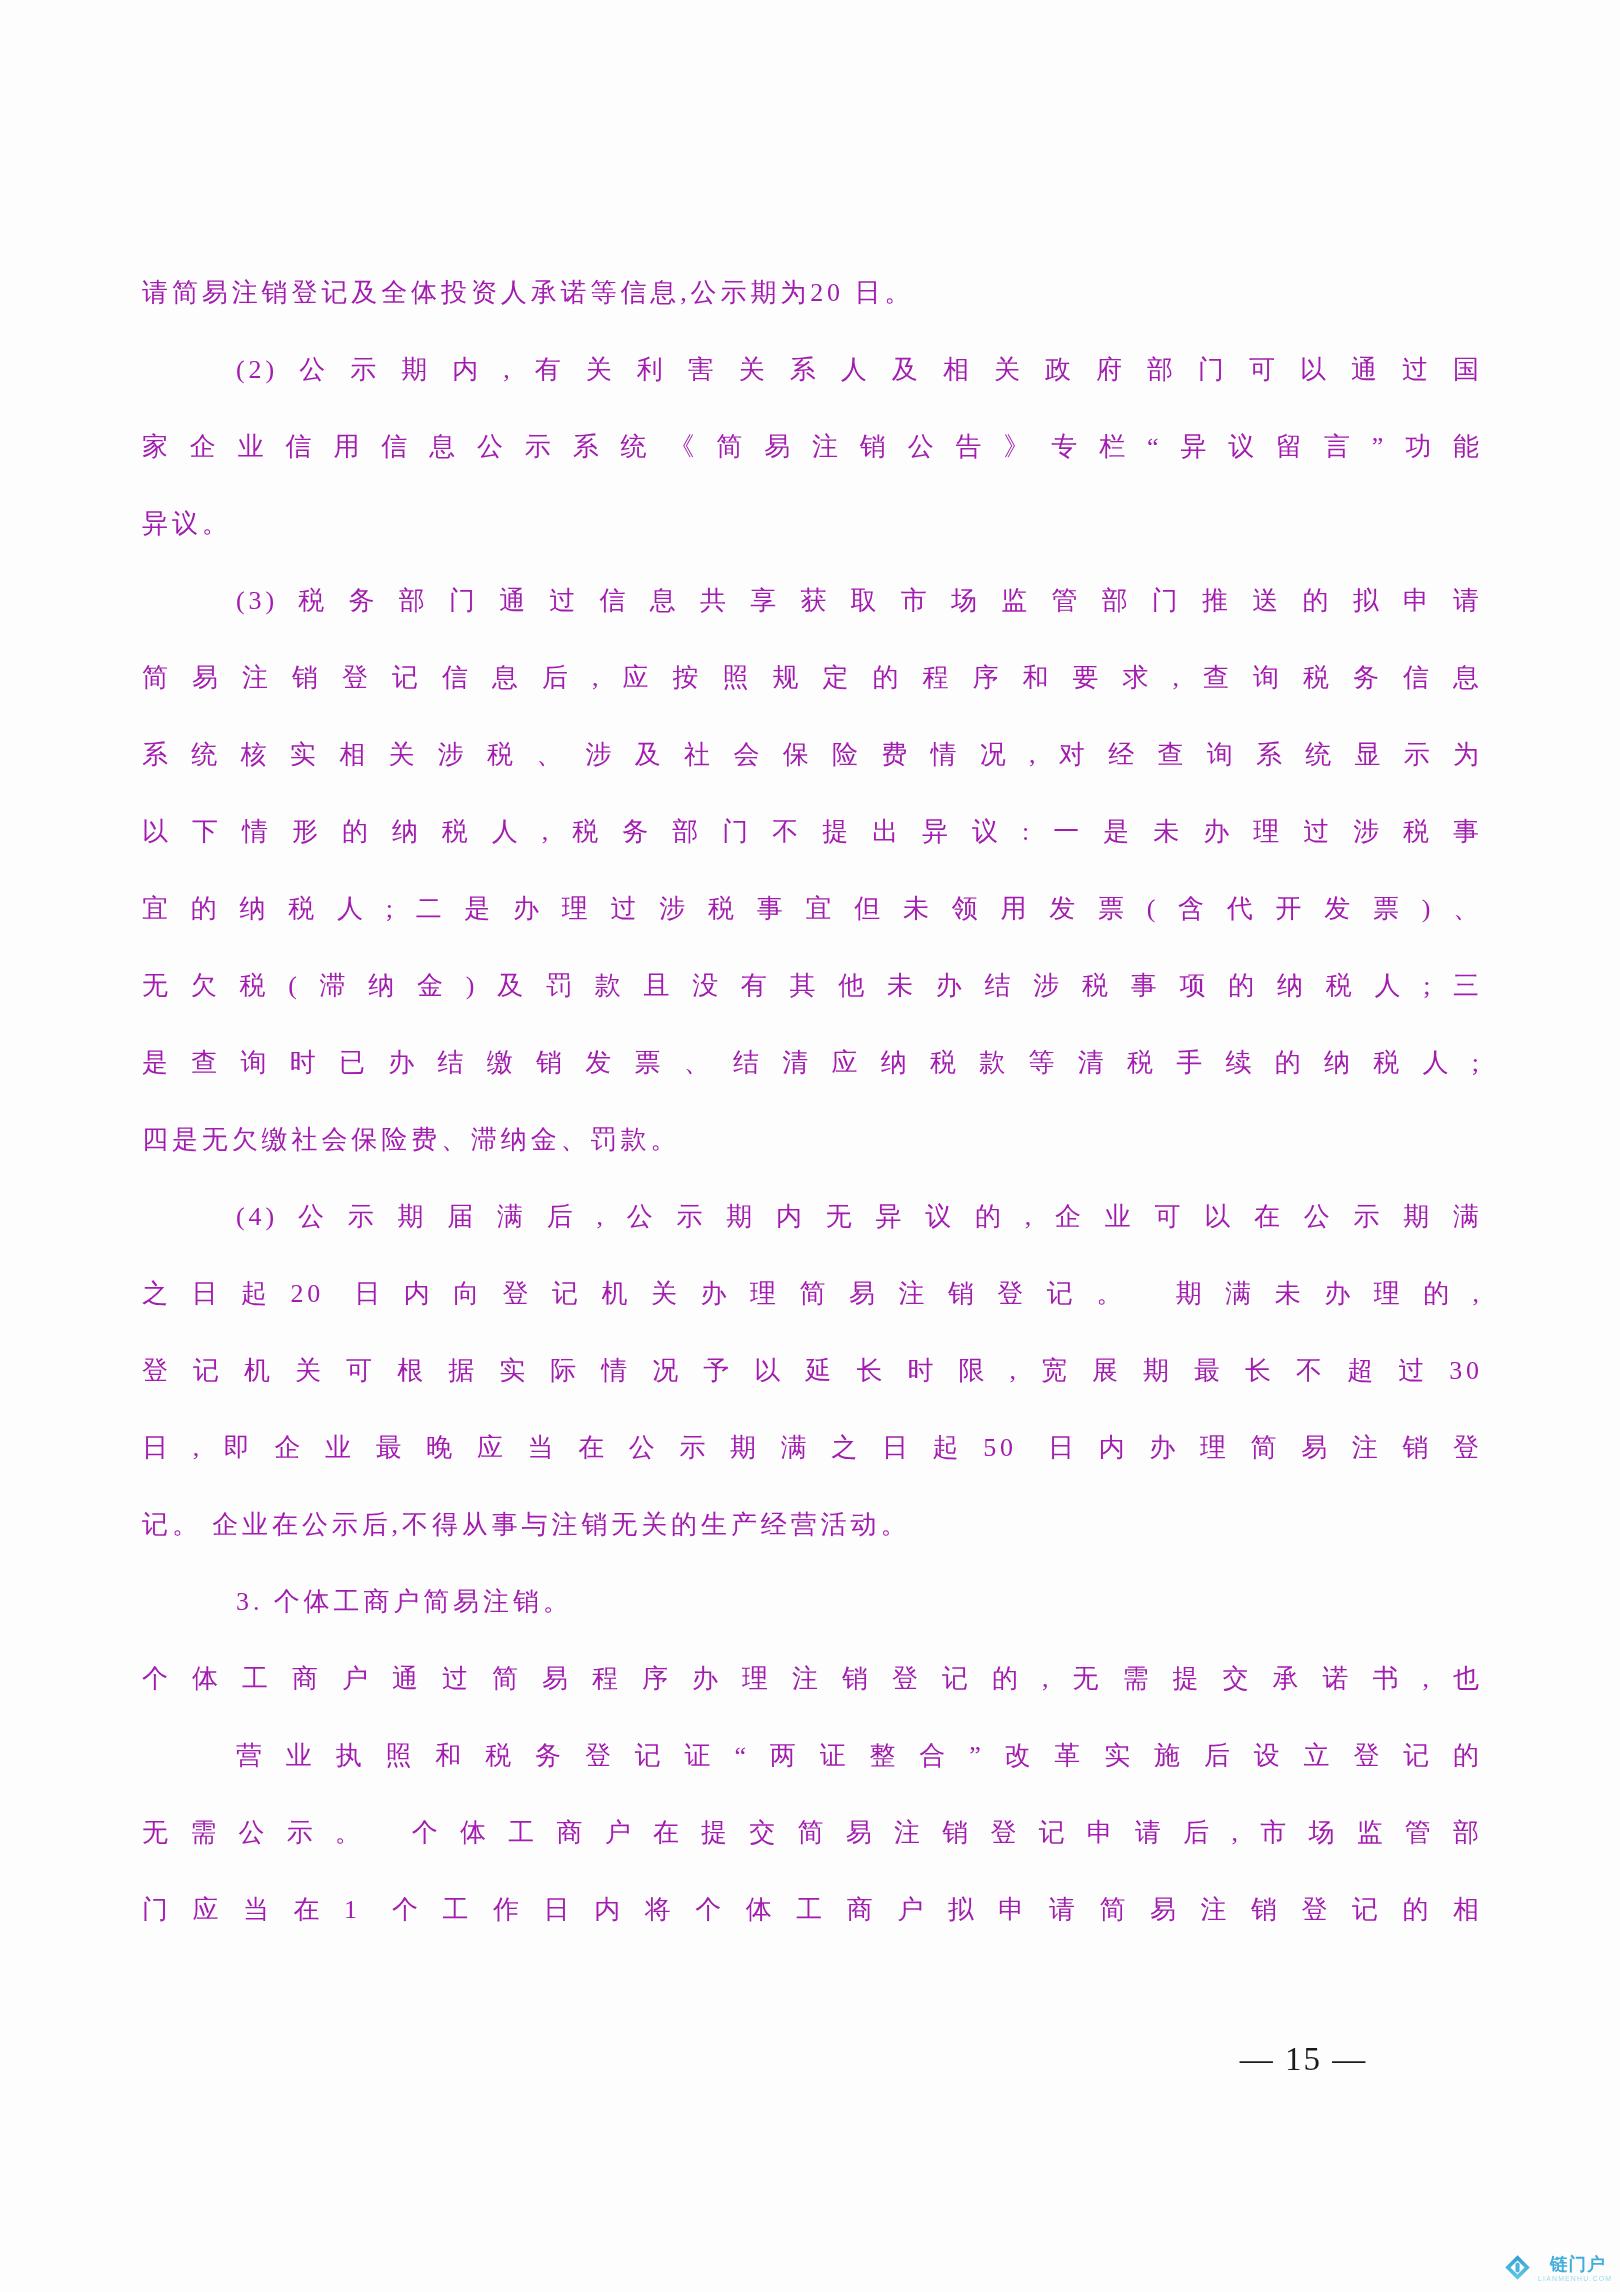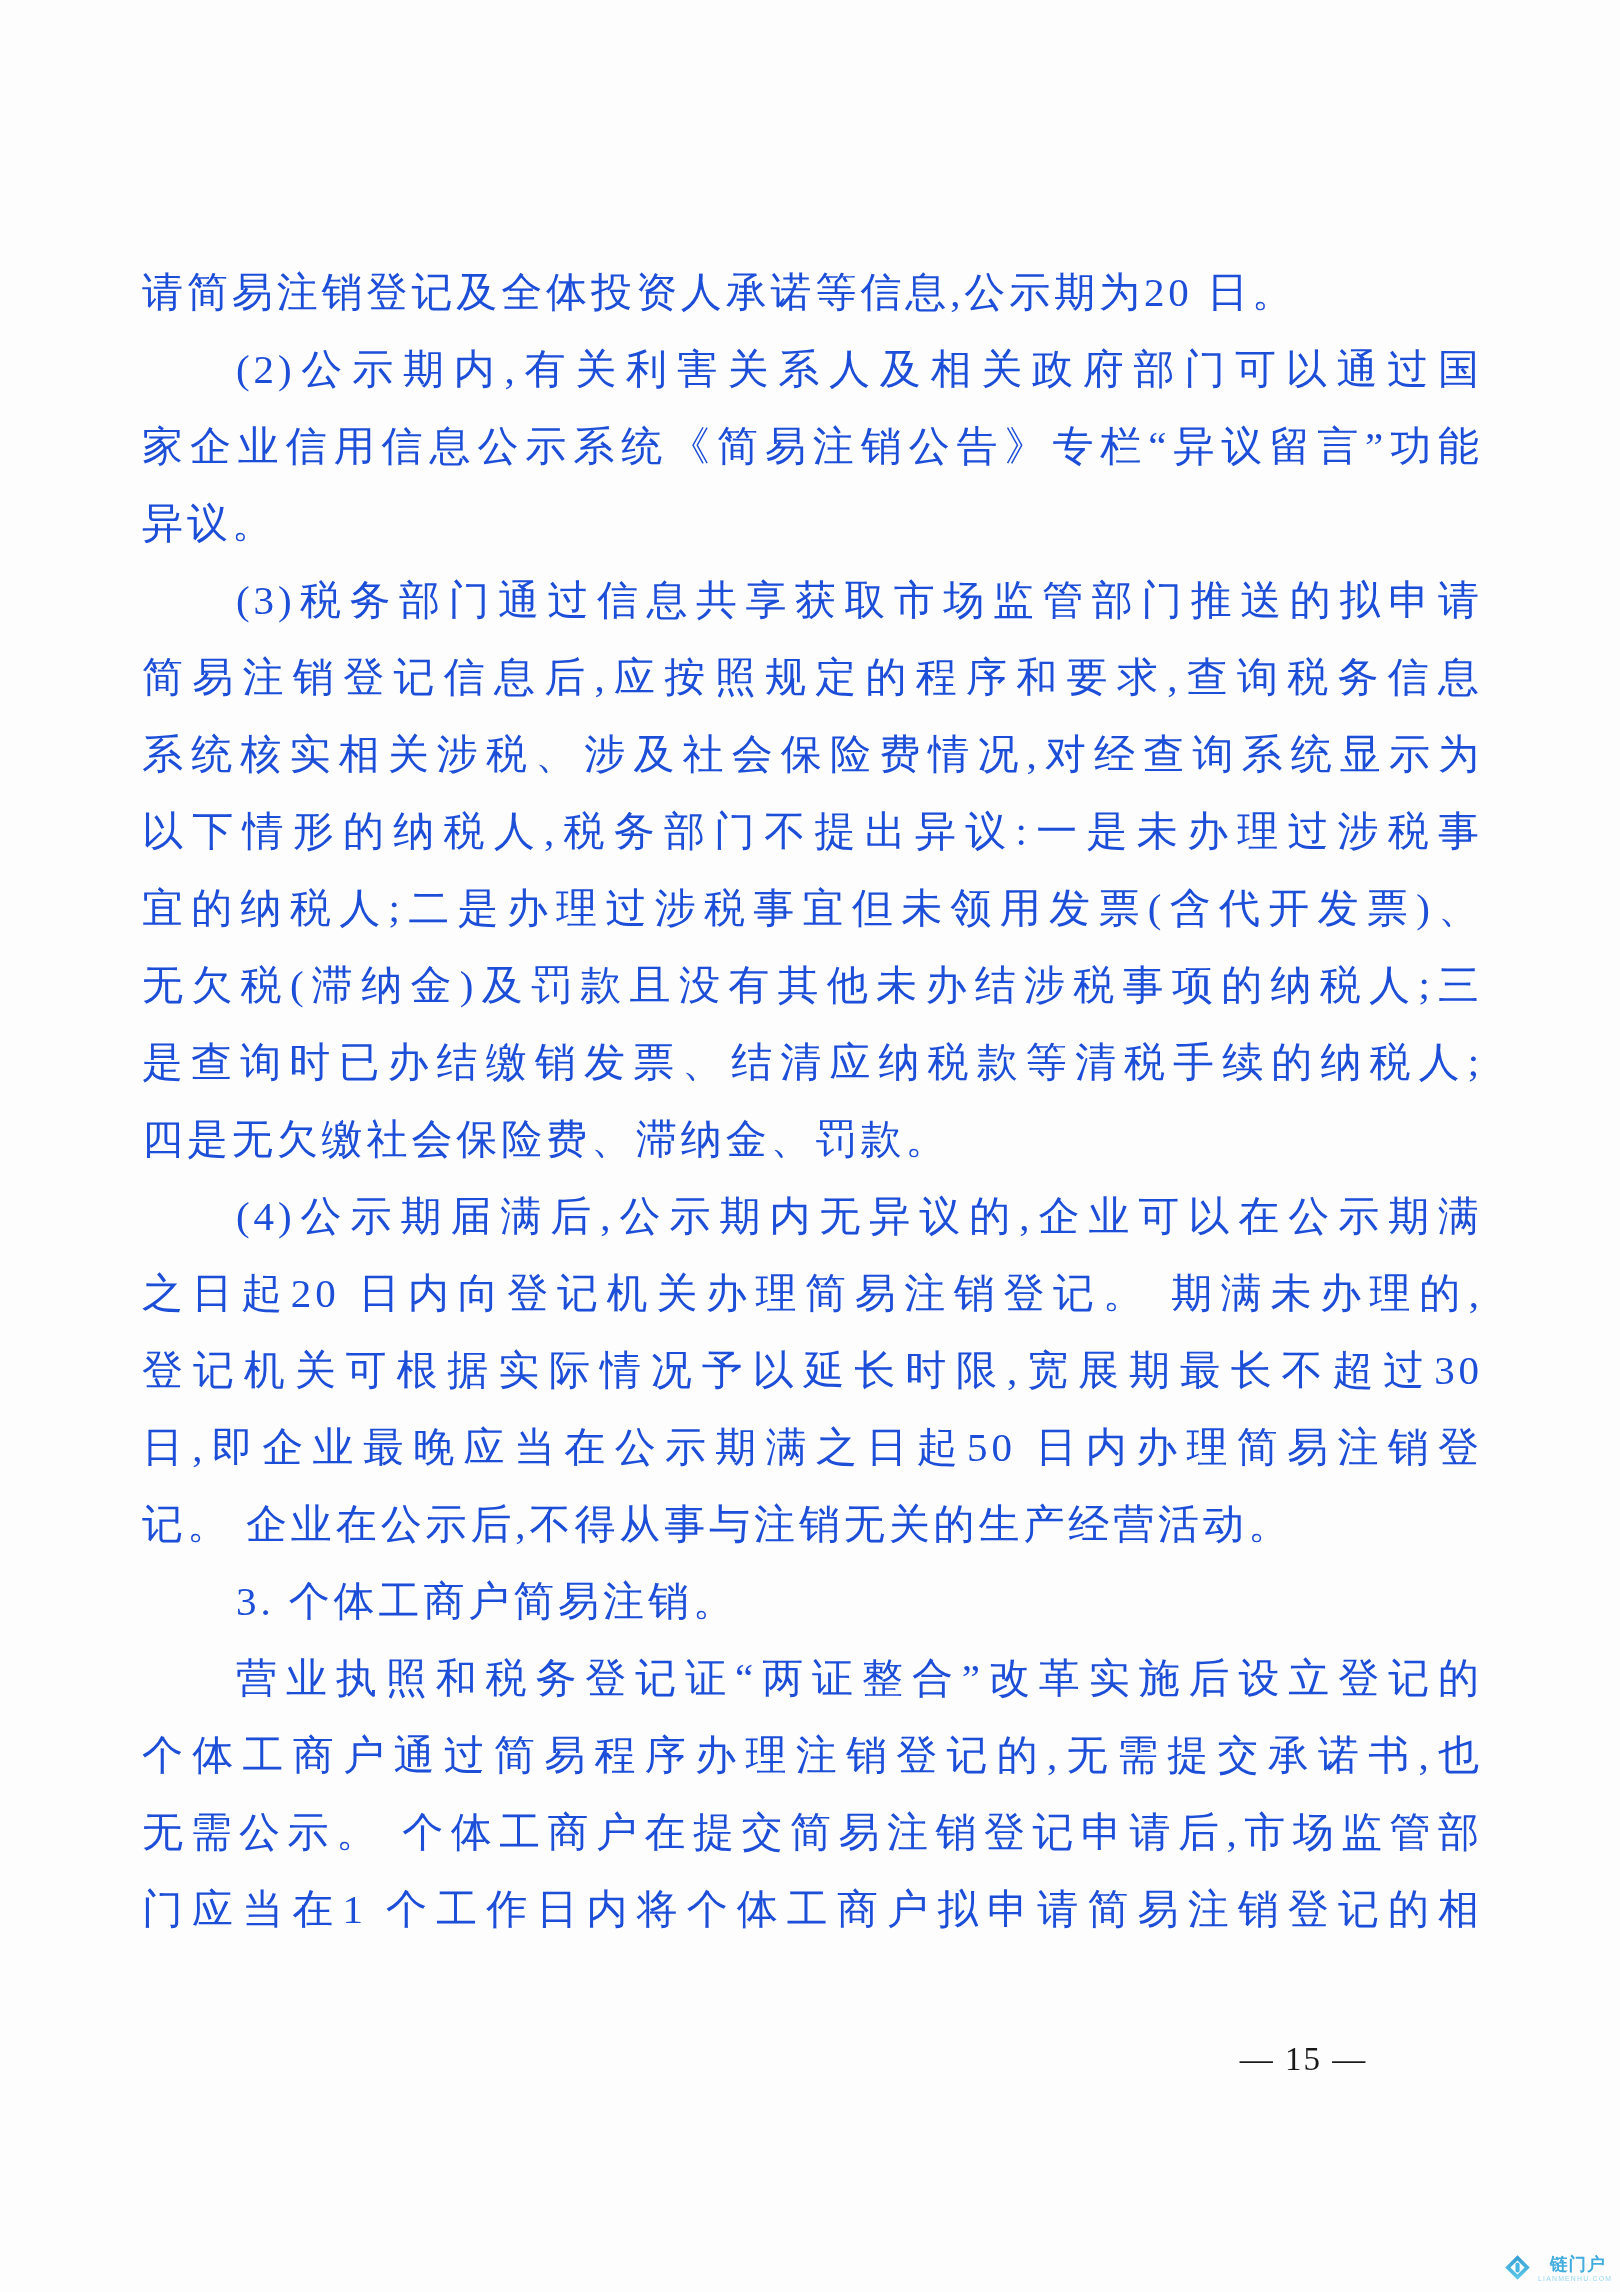--- a/index.html
+++ b/index.html
@@ -16,22 +16,22 @@
   }
   .page {
     position: absolute;
     inset: 0;
   }
   .text-block {
     position: absolute;
     left: 142px;
     top: 254px;
     width: 1341px;
-    color: #1d4ed8;
-    font-size: 41px;
+    color: #a21caf;
+    font-size: 26px;
     letter-spacing: 3.9px;
   }
   .line {
     height: 77px;
     line-height: 77px;
     white-space: nowrap;
     text-align: left;
   }
   .line.justify {
     white-space: normal;
@@ -103,22 +103,22 @@
       <div class="line justify">宜的纳税人;二是办理过涉税事宜但未领用发票(含代开发票)、</div>
       <div class="line justify">无欠税(滞纳金)及罚款且没有其他未办结涉税事项的纳税人;三</div>
       <div class="line justify">是查询时已办结缴销发票、结清应纳税款等清税手续的纳税人;</div>
       <div class="line">四是无欠缴社会保险费、滞纳金、罚款。</div>
       <div class="line indent justify">(4)公示期届满后,公示期内无异议的,企业可以在公示期满</div>
       <div class="line justify">之日起20 日内向登记机关办理简易注销登记。 期满未办理的,</div>
       <div class="line justify">登记机关可根据实际情况予以延长时限,宽展期最长不超过30</div>
       <div class="line justify">日,即企业最晚应当在公示期满之日起50 日内办理简易注销登</div>
       <div class="line">记。 企业在公示后,不得从事与注销无关的生产经营活动。</div>
       <div class="line indent">3. 个体工商户简易注销。</div>
+      <div class="line justify">个体工商户通过简易程序办理注销登记的,无需提交承诺书,也</div>
       <div class="line indent justify">营业执照和税务登记证“两证整合”改革实施后设立登记的</div>
-      <div class="line justify">个体工商户通过简易程序办理注销登记的,无需提交承诺书,也</div>
       <div class="line justify">无需公示。 个体工商户在提交简易注销登记申请后,市场监管部</div>
       <div class="line justify">门应当在1 个工作日内将个体工商户拟申请简易注销登记的相</div>
     </div>
 
   <div class="page-number">— 15 —</div>
 
   <div class="watermark">
     <span class="wm-icon">
       <svg width="31" height="31" viewBox="0 0 34 34" aria-hidden="true">
         <defs>

